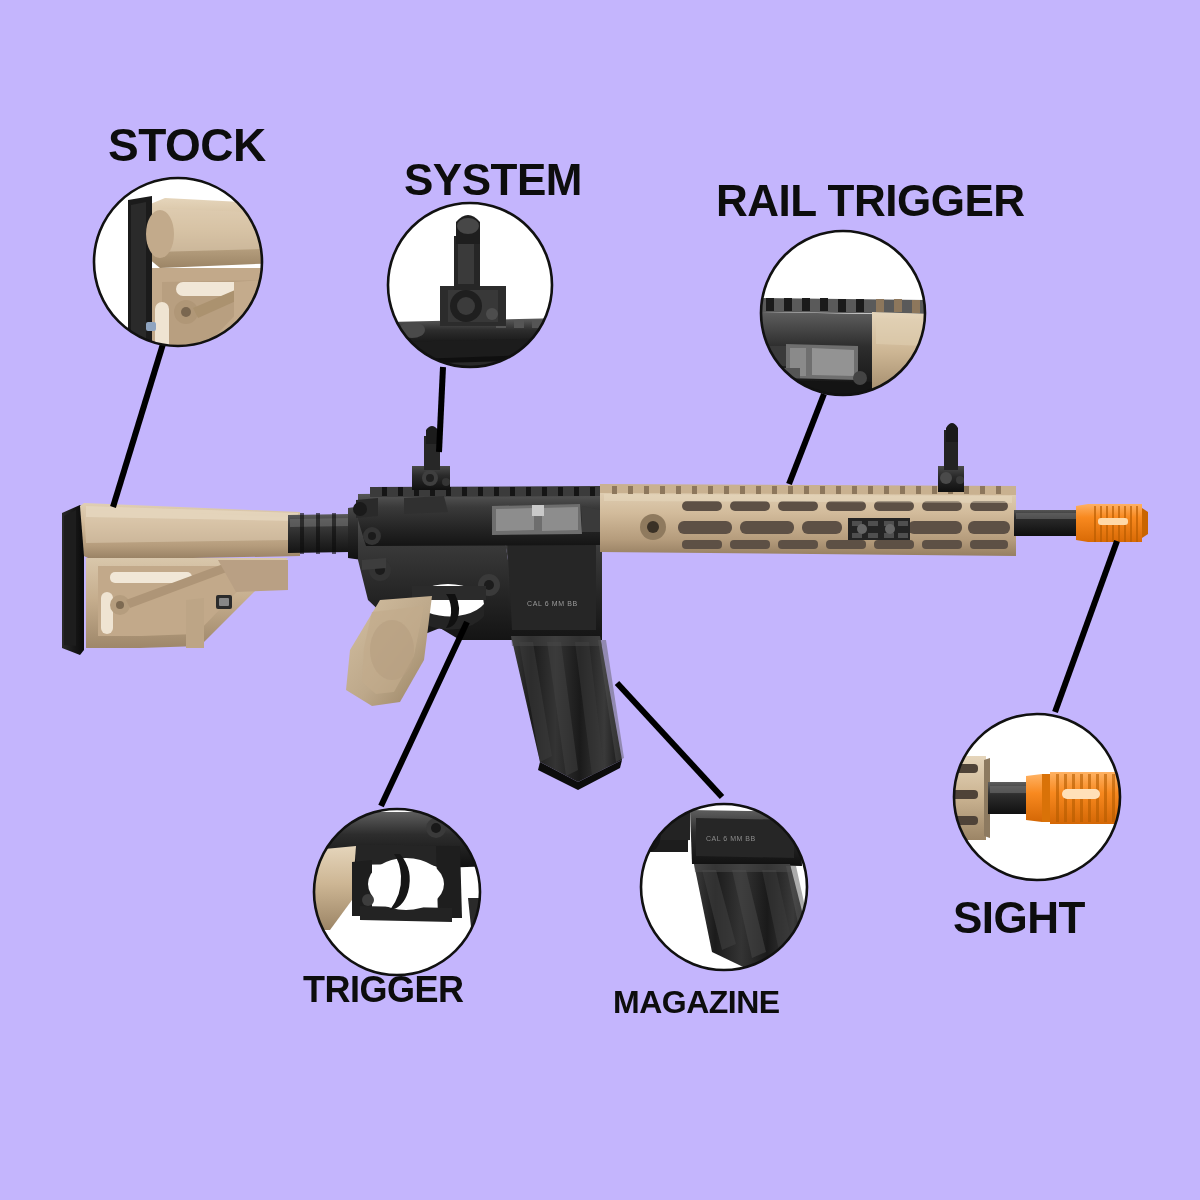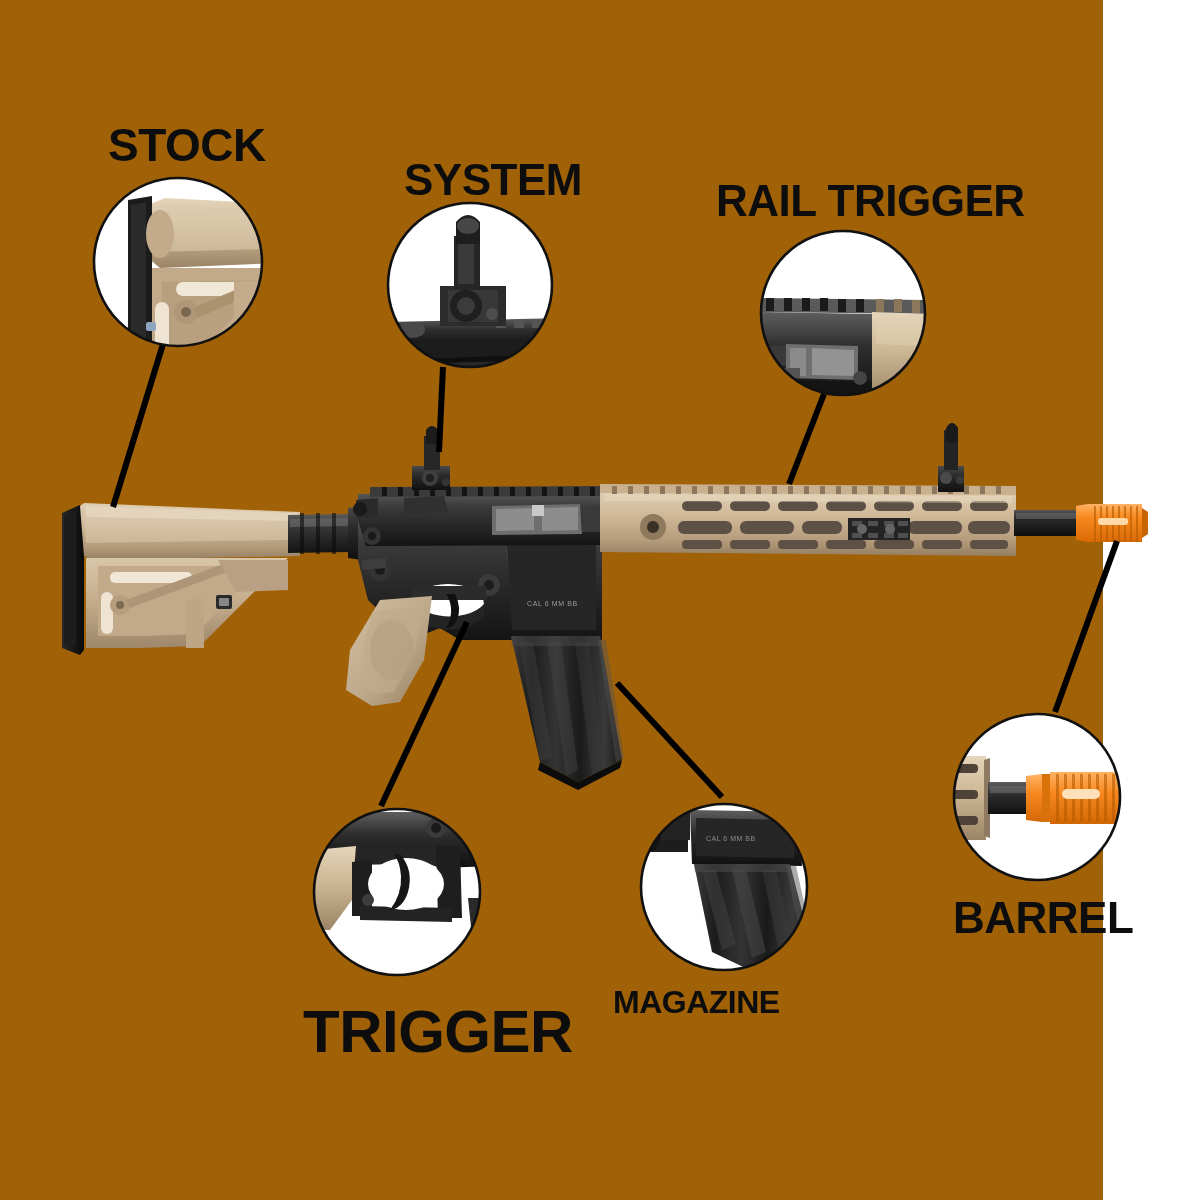--- a/index.html
+++ b/index.html
@@ -1,18 +1,18 @@
 <!DOCTYPE html>
 <html><head>
 <meta charset="utf-8">
 <style>
   html,body{margin:0;padding:0;background:#ffffff;}
   body{width:1200px;height:1200px;position:relative;overflow:hidden;
        font-family:"Liberation Sans","DejaVu Sans",sans-serif;}
-  #stage{position:absolute;left:0;top:0;width:1103px;height:1200px;background:#a16207;}
+  #stage{position:absolute;left:0;top:0;width:1200px;height:1200px;background:#c4b5fd;}
   .label{position:absolute;font-weight:bold;color:#0d0d0d;letter-spacing:-0.5px;
          white-space:nowrap;font-family:"Liberation Sans","DejaVu Sans",sans-serif;}
   svg{display:block;}
   .svg-layer{position:absolute;left:0;top:0;width:1200px;height:1200px;}
 </style>
 </head>
 <body>
 
 <div id="stage">
 
@@ -522,19 +522,19 @@
       <circle cx="1037" cy="797" r="83" fill="none" stroke="#111" stroke-width="2.6"></circle>
     </g>
   </svg>
 
   <div class="label" style="left:108px;top:118px;font-size:46px;">STOCK</div>
 
   <div class="label" style="left:404px;top:155px;font-size:44px;">SYSTEM</div>
 
   <div class="label" style="left:716px;top:176px;font-size:44px;">RAIL TRIGGER</div>
 
-  <div class="label" style="left:303px;top:997px;font-size:60px;">TRIGGER</div>
+  <div class="label" style="left:303px;top:969px;font-size:36px;">TRIGGER</div>
 
   <div class="label" style="left:613px;top:984px;font-size:32px;">MAGAZINE</div>
 
-  <div class="label" style="left:953px;top:893px;font-size:44px;">BARREL</div>
+  <div class="label" style="left:953px;top:893px;font-size:44px;">SIGHT</div>
 
 </div>
 
 </body></html>

